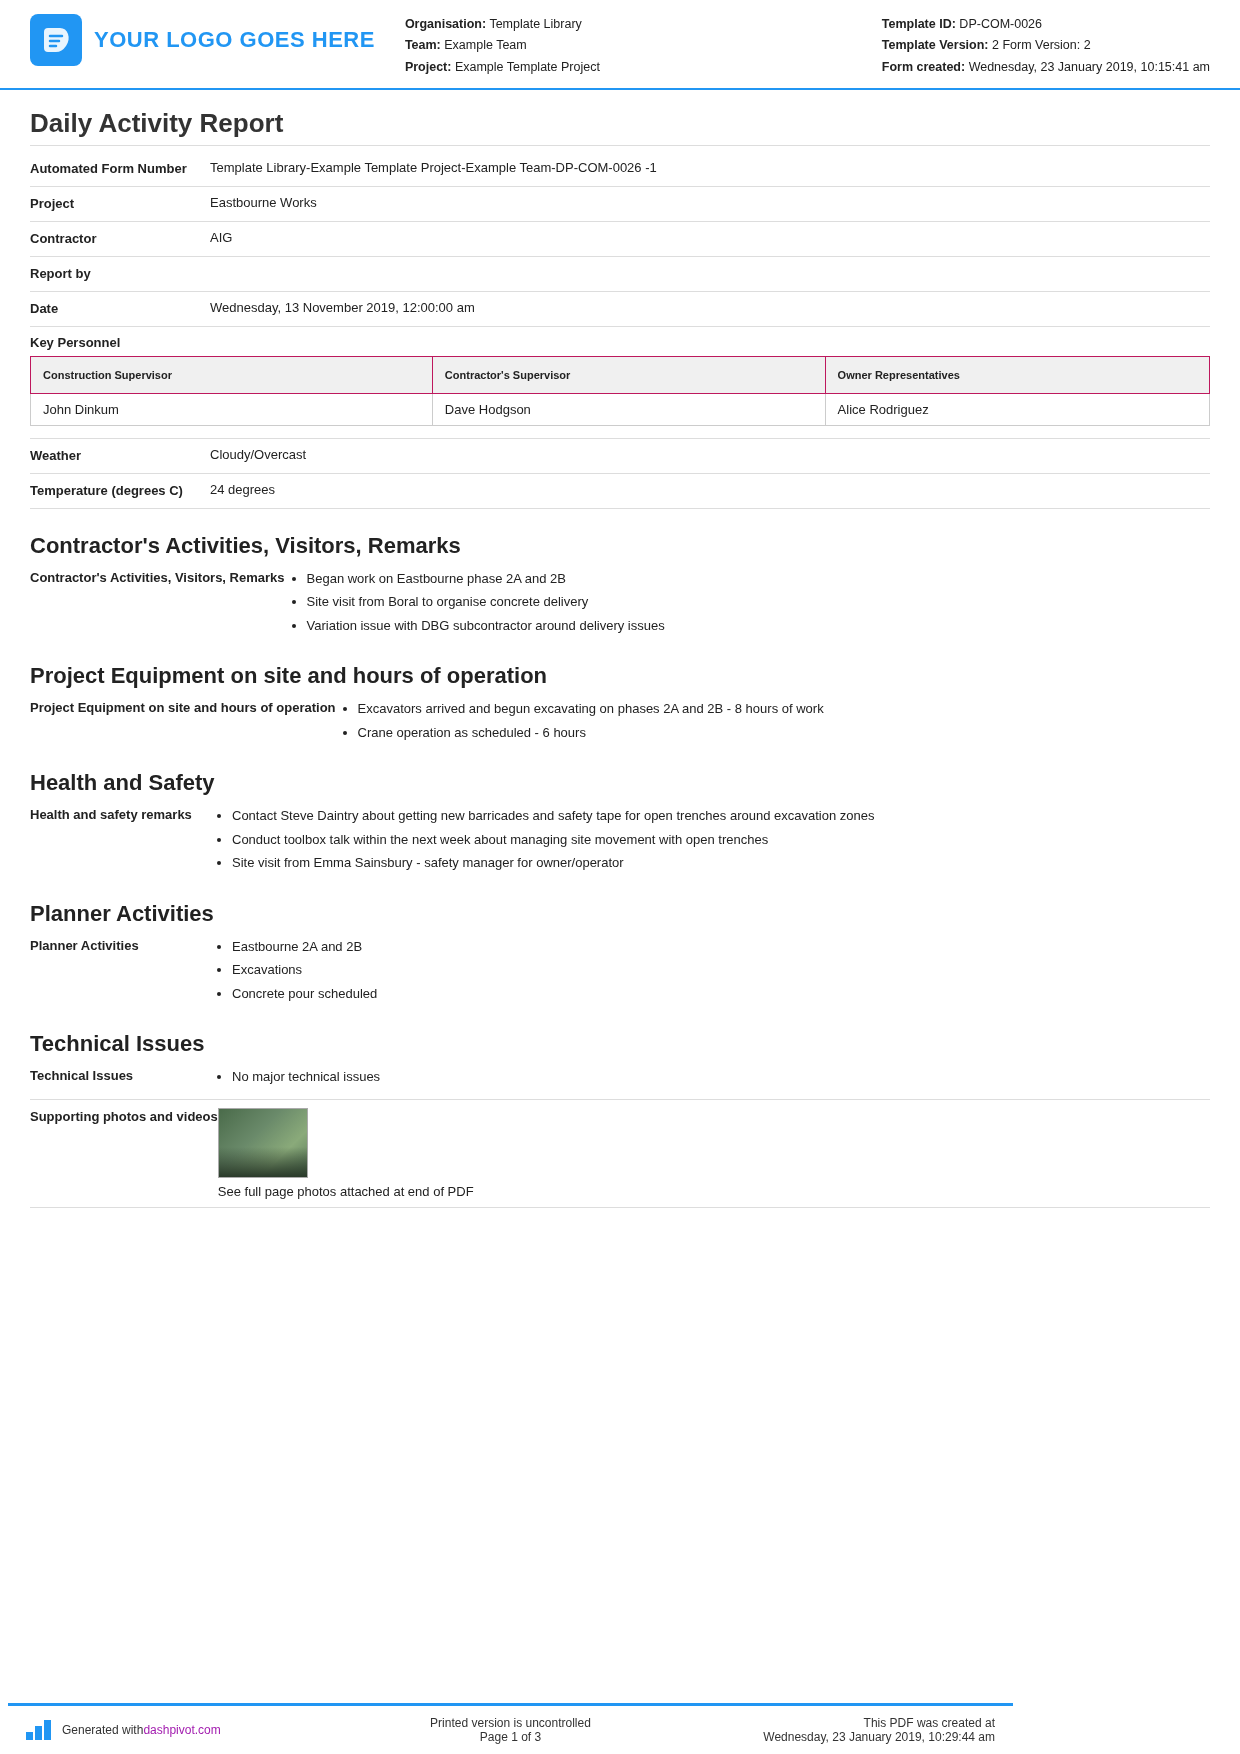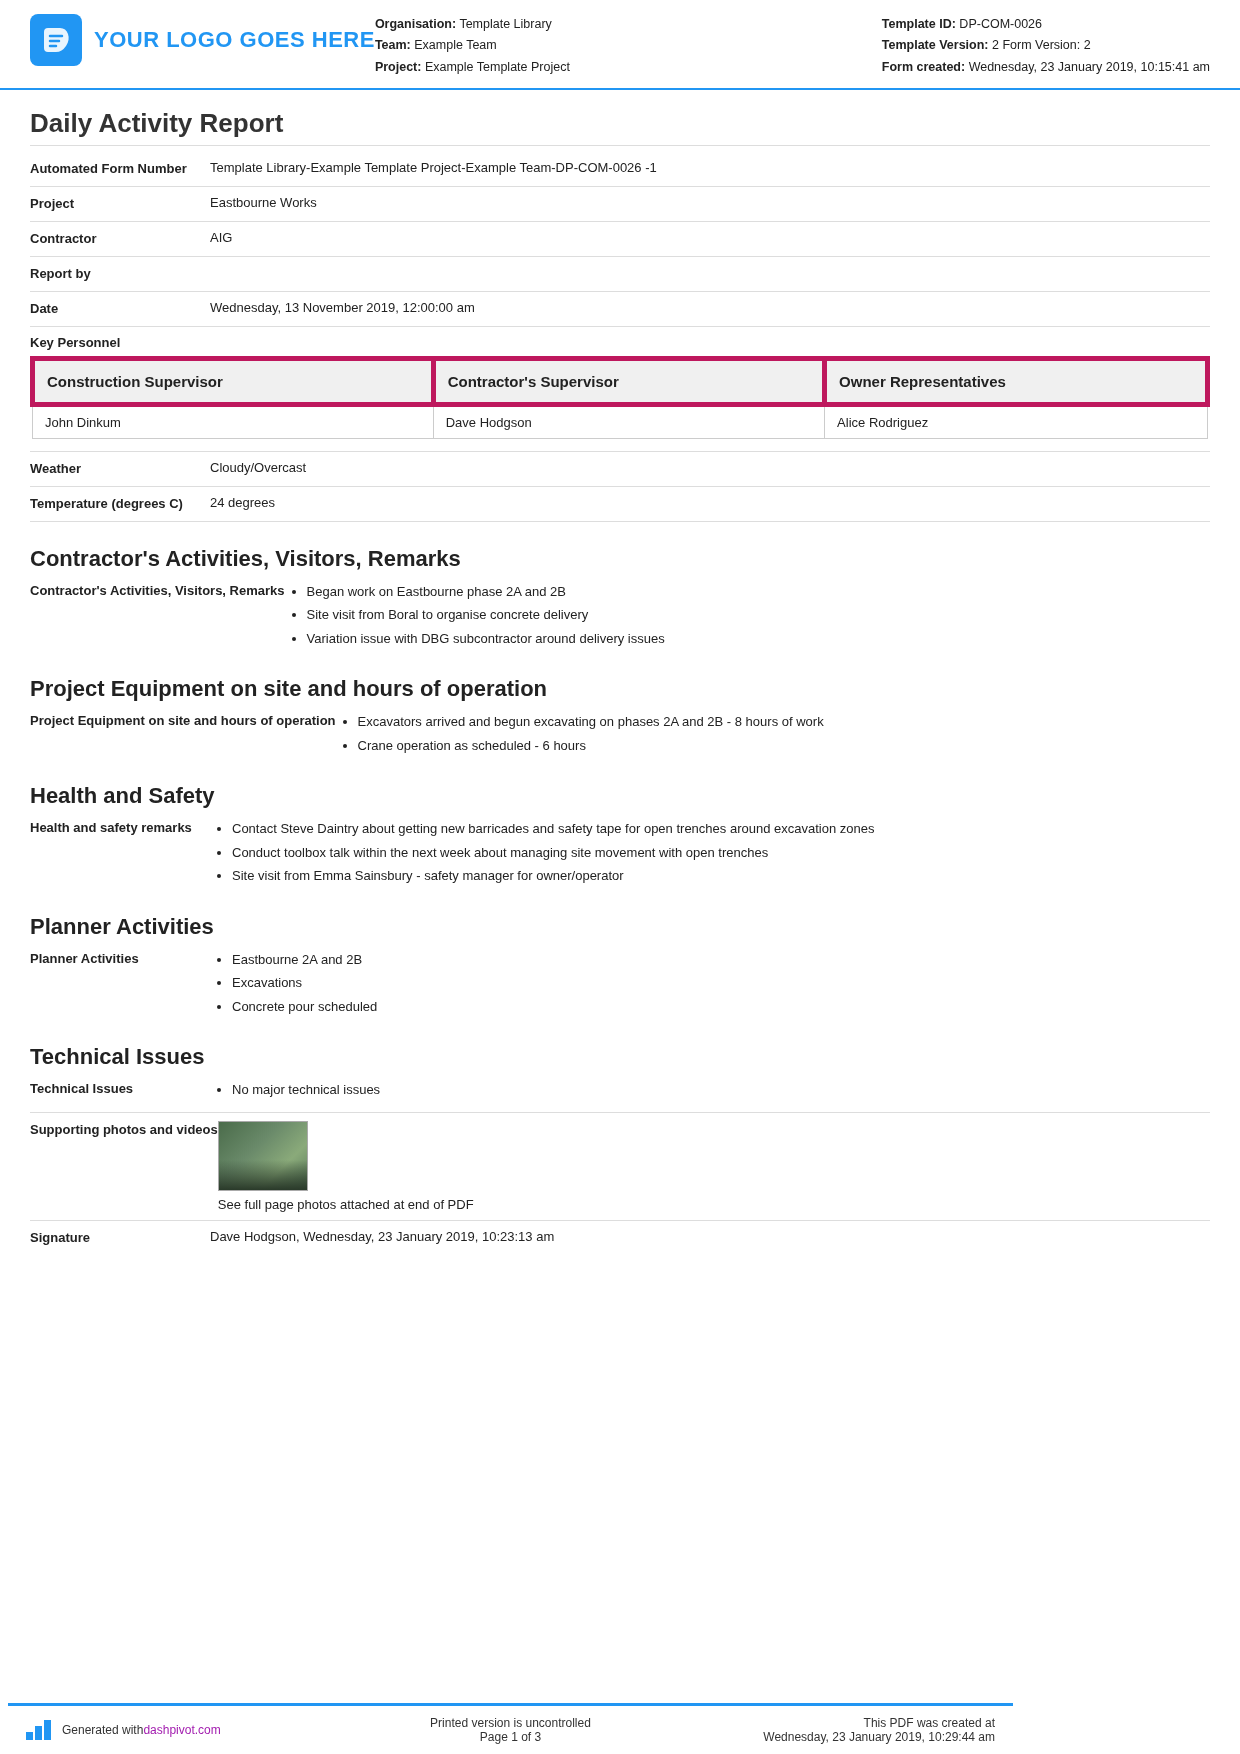--- a/index.html
+++ b/index.html
@@ -17,20 +17,21 @@
     .header {
       display: flex;
       align-items: flex-start;
       padding: 14px 30px 10px 30px;
       border-bottom: 2px solid #2196f3;
     }
     .logo-area {
       display: flex;
       align-items: center;
       min-width: 340px;
+      margin-right: 30px;
     }
     .logo-icon {
       width: 52px;
       height: 52px;
       background: #2196f3;
       border-radius: 8px;
       display: flex;
       align-items: center;
       justify-content: center;
       margin-right: 12px;
@@ -102,23 +103,23 @@
     }
 
     
     .personnel-table {
       width: 100%;
       border-collapse: collapse;
       margin-top: 6px;
     }
     .personnel-table th {
       background: #f0f0f0;
-      border: 5px solid #be185d;
+      border: 1px solid #be185d;
       padding: 12px 12px;
-      font-size: 15px;
+      font-size: 11px;
       font-weight: bold;
       text-align: left;
     }
     .personnel-table td {
       border: 1px solid #ccc;
       padding: 8px 12px;
       font-size: 13px;
     }
 
     
@@ -391,24 +392,20 @@
     <div class="field-value">
       <div class="photo-thumb">
         <div class="photo-thumb-inner"></div>
       </div>
       <div>See full page photos attached at end of PDF</div>
     </div>
   </div>
 
   <hr class="divider">
 
-  <div class="field-row">
-    <div class="field-label">Signature</div>
-    <div class="field-value">Dave Hodgson, Wednesday, 23 January 2019, 10:23:13 am</div>
-  </div>
 
 </div>
 
 <div class="footer">
   <div class="footer-left">
     <span class="footer-icon">
       <svg width="28" height="22" viewBox="0 0 28 22">
         <rect x="0" y="14" width="7" height="8" fill="#2196f3"></rect>
         <rect x="9" y="8" width="7" height="14" fill="#2196f3"></rect>
         <rect x="18" y="2" width="7" height="20" fill="#2196f3"></rect>

